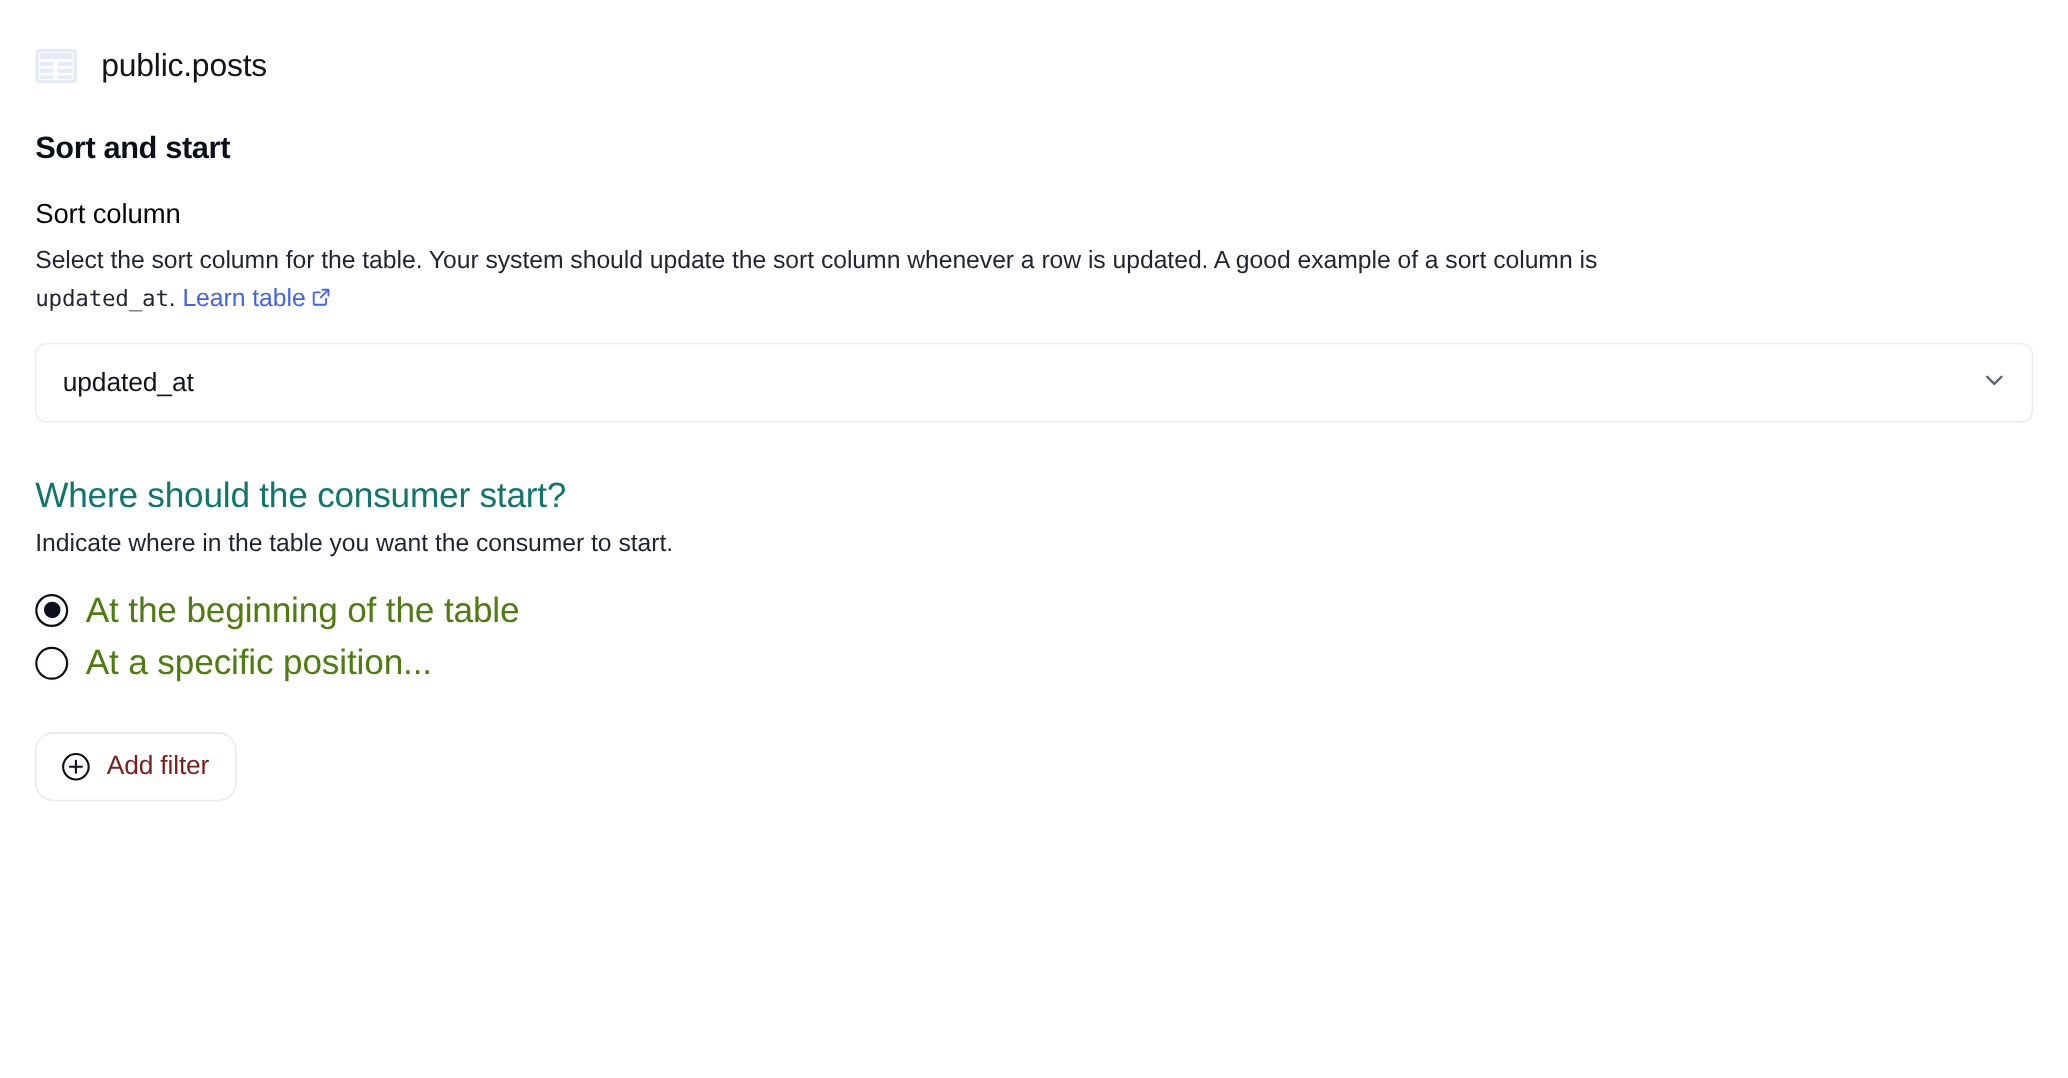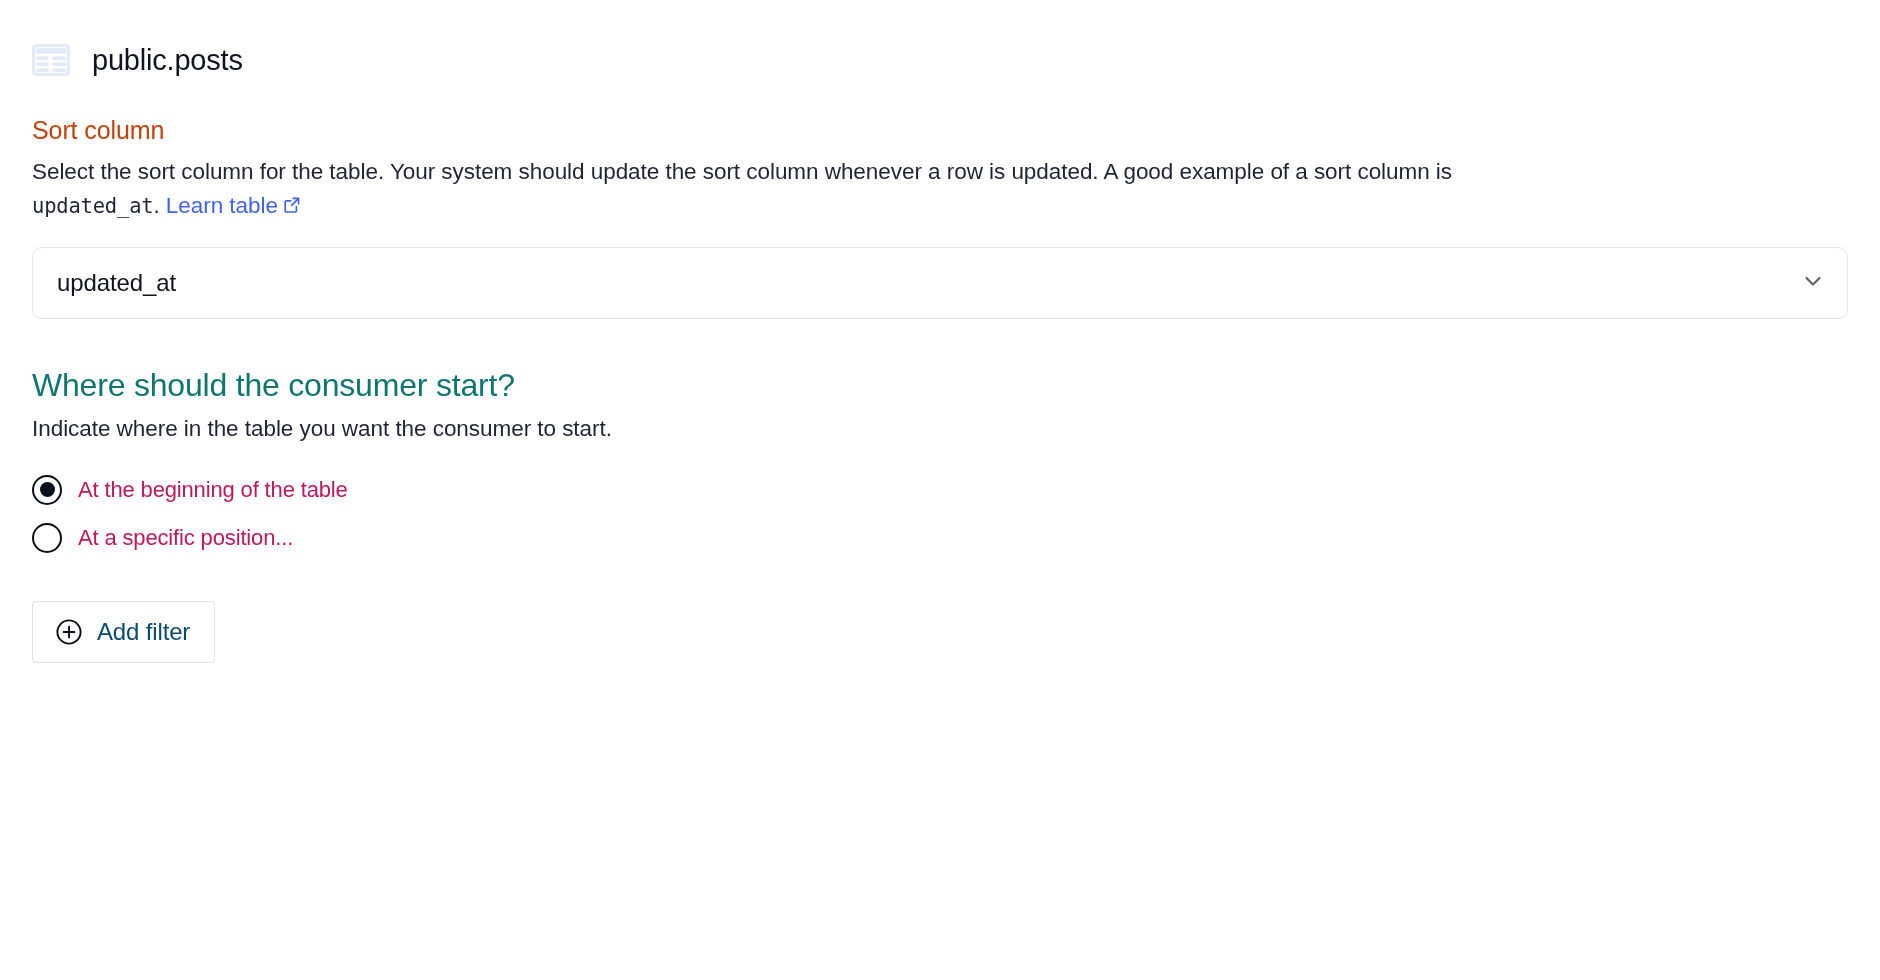--- a/index.html
+++ b/index.html
@@ -53,21 +53,21 @@
     font-weight: 700;
     letter-spacing: -0.35px;
     color: #0b0f1a;
     margin: 0;
   }
   .h-sort-start { padding-top: 33px; }
 
   .field-label {
     font-size: 25px;
     font-weight: 400;
-    color: #c2410c;
+    color: #000000;
     letter-spacing: -0.1px;
     margin-top: 30px;
   }
 
   .help-text {
     font-size: 22.5px;
     font-weight: 400;
     line-height: 34px;
     color: #1f2430;
     letter-spacing: -0.05px;
@@ -147,40 +147,40 @@
   .radio-dot.checked::after {
     content: "";
     position: absolute;
     left: 50%; top: 50%;
     width: 15px; height: 15px;
     margin: -7.5px 0 0 -7.5px;
     border-radius: 50%;
     background: #0b0f1a;
   }
   .radio-label {
-    font-size: 22px;
-    color: #be185d;
+    font-size: 32px;
+    color: #4d7c0f;
     letter-spacing: -0.15px;
   }
 
   
   .h-filters { margin-top: 44px; }
 
   .add-filter-btn {
     margin-top: 39px;
     height: 62px;
     display: inline-flex;
     align-items: center;
     gap: 14px;
     padding: 0 24px 0 22px;
     border: 1.5px solid #dfe3ec;
-    border-radius: 4px;
+    border-radius: 16px;
     background: #fff;
     font-size: 24px;
-    color: #0c4a6e;
+    color: #7f1d1d;
     letter-spacing: -0.15px;
     cursor: pointer;
     font-family: inherit;
   }
 </style>
 </head>
 <body>
 
 <div class="page">
 
@@ -195,20 +195,21 @@
         <rect x="4.2" y="18.4" width="12.4" height="3.8" fill="#e5eaf9"></rect>
         <rect x="20.2" y="18.4" width="13.6" height="3.8" fill="#e5eaf9"></rect>
         <rect x="4.2" y="24.4" width="12.4" height="3.6" fill="#e5eaf9"></rect>
         <rect x="20.2" y="24.4" width="13.6" height="3.6" fill="#e5eaf9"></rect>
       </svg>
     </span>
     <span class="table-title">public.posts</span>
   </div>
 
   
+  <h2 class="section-title h-sort-start">Sort and start</h2>
 
   <div class="field-label">Sort column</div>
 
   <p class="help-text"><span>Select the sort column for the table. Your system should update the sort column whenever a row is updated. A good example of a sort column is </span><span class="code">updated_at</span><span>. </span><a href="#" class="link"><span>Learn table</span><span class="ext-icon"><svg width="18" height="18" viewBox="0 0 18 18" fill="none" aria-hidden="true">
           <path d="M10.2 2.4h5.4v5.4" stroke="#4263eb" stroke-width="1.7" stroke-linecap="round" stroke-linejoin="round"></path>
           <path d="M15.2 2.8 8.6 9.4" stroke="#4263eb" stroke-width="1.7" stroke-linecap="round"></path>
           <path d="M13.4 10.6v4.2a1.2 1.2 0 0 1-1.2 1.2H3.4a1.2 1.2 0 0 1-1.2-1.2V6a1.2 1.2 0 0 1 1.2-1.2h4.3" stroke="#4263eb" stroke-width="1.7" stroke-linecap="round" stroke-linejoin="round"></path>
         </svg></span></a></p>
 
   <div class="select-wrap">

